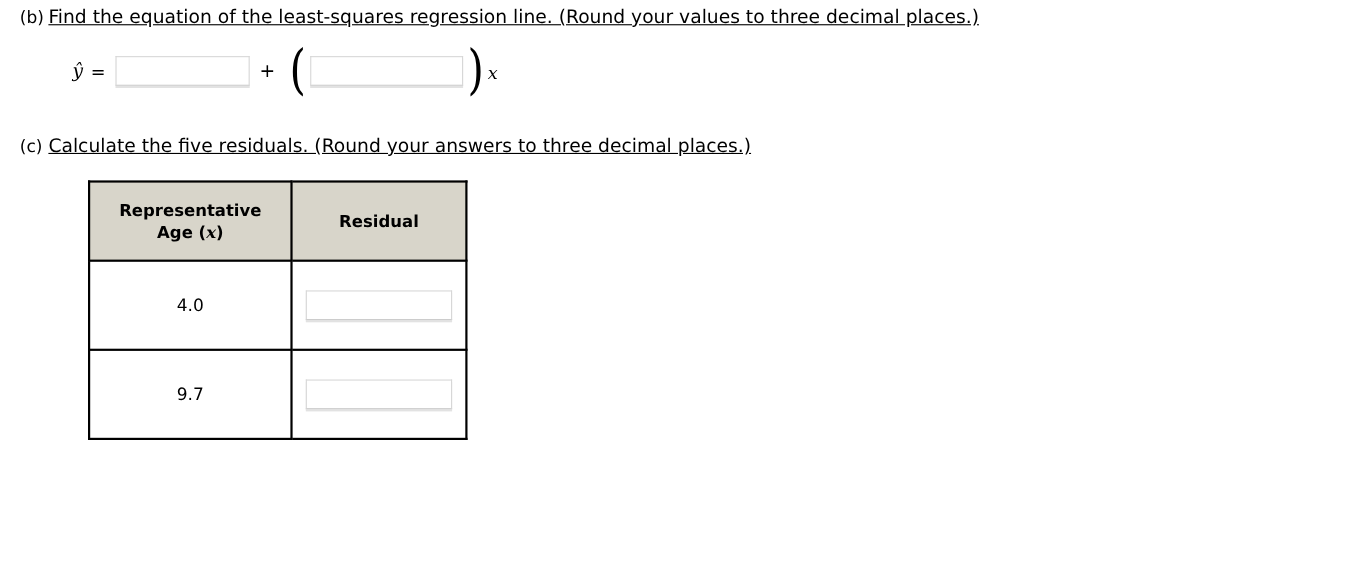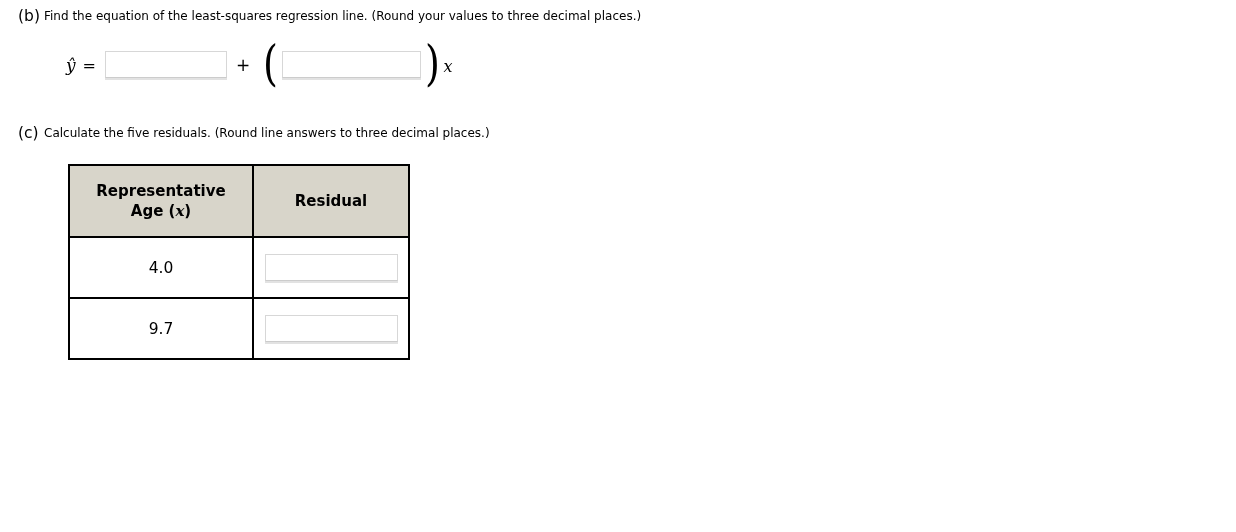--- a/index.html
+++ b/index.html
@@ -24,23 +24,24 @@
   .qlabel {
     width: 44px;
     flex: 0 0 44px;
     font-size: 15.5px;
     line-height: 20px;
     text-align: left;
     padding-left: 18px;
     box-sizing: border-box;
   }
   .qtext {
-    font-size: 12px;
+    font-size: 17px;
     line-height: 20px;
     white-space: nowrap;
+    text-decoration: underline;
   }
 
   
   #part-b {
     position: absolute;
     left: 0;
     top: 6px;
   }
 
   #equation-row {
@@ -123,32 +124,32 @@
   
   #part-c {
     position: absolute;
     left: 0;
     top: 123px;
   }
 
   
   #residual-table-wrap {
     position: absolute;
-    left: 68px;
+    left: 80px;
     top: 164px;
   }
   table.restable {
     border-collapse: collapse;
     table-layout: fixed;
     background: #ffffff;
   }
   table.restable th,
   table.restable td {
     border: 2px solid #000000;
-    padding: 2px;
+    padding: 12px;
     text-align: center;
     vertical-align: middle;
   }
   table.restable th {
     background: #d8d5ca;
     font-size: 15px;
     font-weight: bold;
     line-height: 20px;
     height: 72px;
     padding: 4px 6px;
@@ -183,21 +184,21 @@
   <input class="ansbox ansbox-eq" type="text" value="" style="">
   <span class="eq-plus">+</span>
   <span class="paren paren-left">(</span>
   <input class="ansbox ansbox-eq2" type="text" value="" style="">
   <span class="paren paren-right">)</span>
   <span class="eq-x">x</span>
 </div>
 
 <div class="qblock" id="part-c">
   <div class="qlabel">(c)</div>
-  <div class="qtext">Calculate the five residuals. (Round line answers to three decimal places.)</div>
+  <div class="qtext">Calculate the five residuals. (Round your answers to three decimal places.)</div>
 </div>
 
 <div id="residual-table-wrap">
   <table class="restable">
     <thead>
       <tr>
         <th class="col-age">
           <span>Representative</span><br>
           <span>Age (</span><span class="italic-x">x</span><span>)</span>
         </th>

